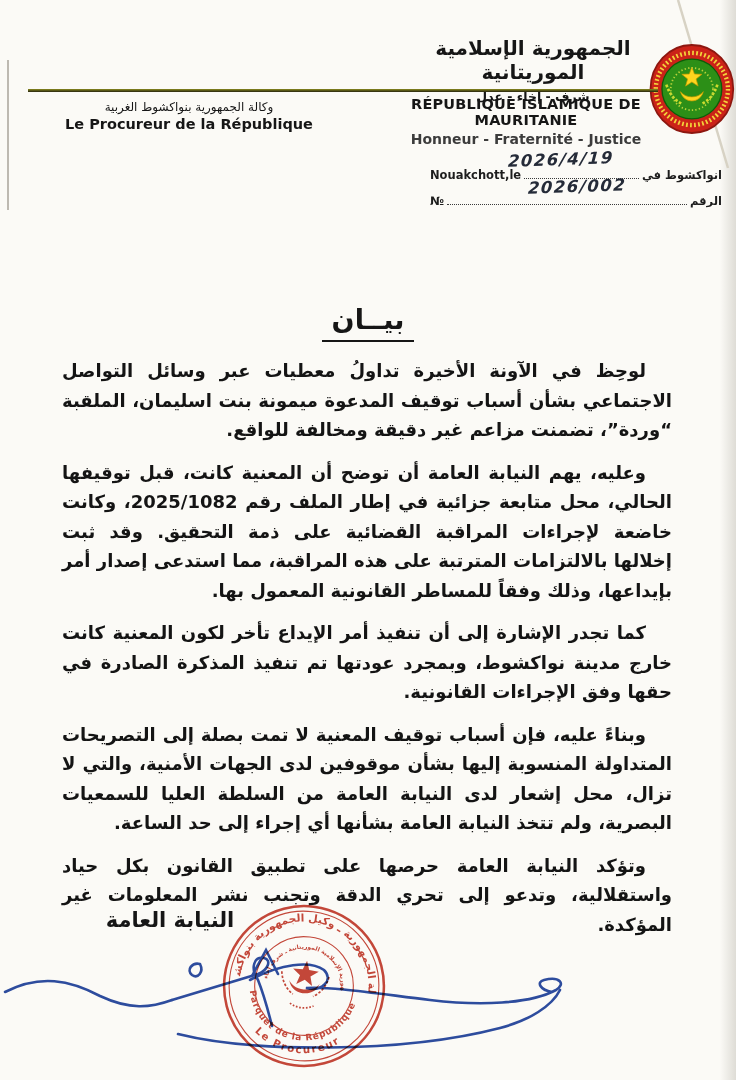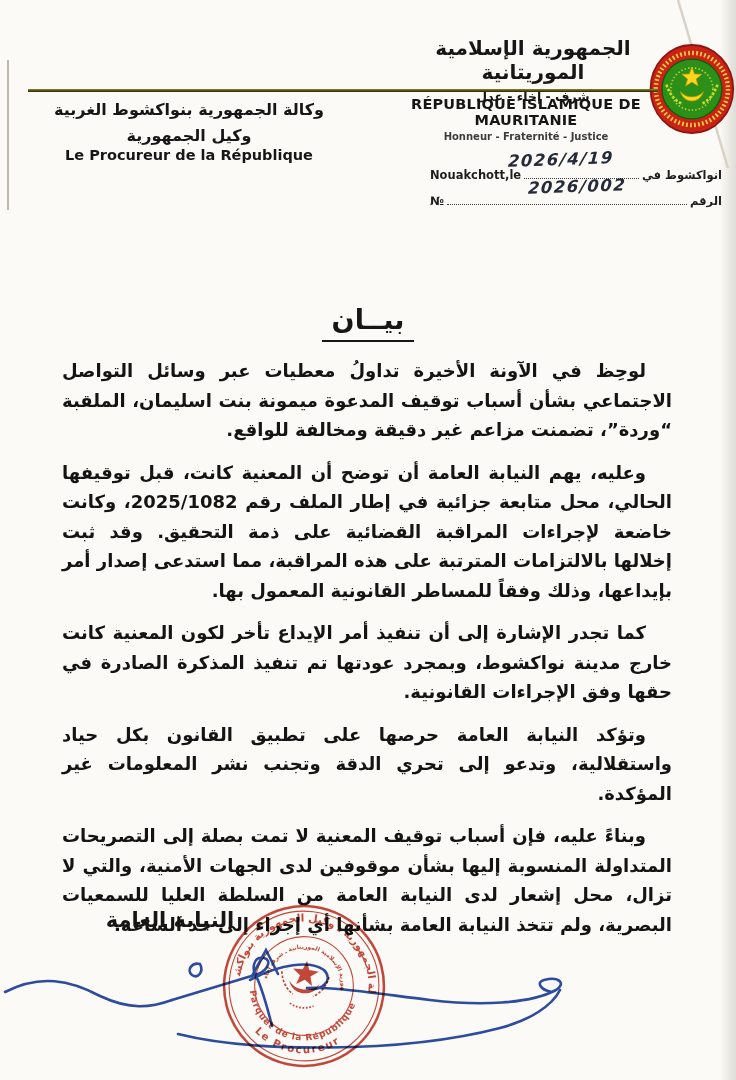--- a/index.html
+++ b/index.html
@@ -15,24 +15,24 @@
   .fold-svg{position:absolute;right:0;top:0;}
 
   
   .ar-nation{position:absolute;top:36px;left:398px;width:270px;text-align:center;direction:rtl;}
   .ar-nation .t{font-size:20px;font-weight:bold;letter-spacing:.5px;}
   .ar-nation .m{font-size:12.5px;font-weight:bold;margin-top:5px;}
   .hr-rule{position:absolute;top:89px;left:28px;width:630px;height:3px;
     background:linear-gradient(to bottom,#8a8a1f,#26240e);}
   .fr-nation{position:absolute;top:96px;left:358px;width:336px;text-align:center;}
   .fr-nation .t{font-size:14.5px;font-weight:bold;letter-spacing:.2px;}
-  .fr-nation .m{font-size:10px;font-weight:bold;color:#3c3c3c;margin-top:3px;}
+  .fr-nation .m{font-size:14px;font-weight:bold;color:#3c3c3c;margin-top:3px;}
 
   .sender{position:absolute;top:100px;left:26px;width:326px;text-align:center;}
-  .sender .ar{font-size:16px;font-weight:bold;direction:rtl;text-align:center;}
+  .sender .ar{font-size:12px;font-weight:normal;direction:rtl;text-align:center;}
   .sender .fr{font-size:12.5px;font-weight:bold;margin-top:1px;}
   .sender .ar2{font-size:16px;font-weight:bold;direction:rtl;margin-top:7px;}
   .sender .fr2{font-size:14.5px;font-weight:bold;margin-top:2px;}
 
   .ref{position:absolute;left:430px;top:156px;width:292px;font-size:11.5px;font-weight:bold;color:#1d1d1d;}
   .ref .row{display:flex;align-items:flex-end;height:26px;}
   .ref .dots{flex:1;border-bottom:1.6px dotted #3a3a3a;margin:0 3px 3px 3px;height:14px;}
   .ref .ar-lab{direction:rtl;}
   .hand{position:absolute;font-style:italic;font-weight:bold;color:#252b38;
     font-size:16.5px;letter-spacing:1.5px;transform:rotate(-2deg) skewX(-6deg);}
@@ -83,21 +83,20 @@
 
   <div class="hr-rule"></div>
 
   <div class="fr-nation">
     <div class="t">RÉPUBLIQUE ISLAMIQUE DE MAURITANIE</div>
     <div class="m">Honneur - Fraternité - Justice</div>
   </div>
 
   <div class="sender">
     <div class="ar">وكالة الجمهورية بنواكشوط الغربية</div>
-    <div class="ar2">وكيل الجمهورية</div>
     <div class="fr2">Le Procureur de la République</div>
   </div>
 
   <div class="ref">
     <div class="row">
       <span>Nouakchott,le</span>
       <span class="dots"></span>
       <span class="ar-lab">انواكشوط في</span>
     </div>
     <div class="row">
@@ -110,22 +109,22 @@
   <span class="hand num">2026/002</span>
 
   <div class="doc-title">
     <span>بيــان</span>
   </div>
 
   <div class="body">
     <p>لوحِظ في الآونة الأخيرة تداولُ معطيات عبر وسائل التواصل الاجتماعي بشأن أسباب توقيف المدعوة ميمونة بنت اسليمان، الملقبة “وردة”، تضمنت مزاعم غير دقيقة ومخالفة للواقع.</p>
     <p>وعليه، يهم النيابة العامة أن توضح أن المعنية كانت، قبل توقيفها الحالي، محل متابعة جزائية في إطار الملف رقم 2025/1082، وكانت خاضعة لإجراءات المراقبة القضائية على ذمة التحقيق. وقد ثبت إخلالها بالالتزامات المترتبة على هذه المراقبة، مما استدعى إصدار أمر بإيداعها، وذلك وفقاً للمساطر القانونية المعمول بها.</p>
     <p>كما تجدر الإشارة إلى أن تنفيذ أمر الإيداع تأخر لكون المعنية كانت خارج مدينة نواكشوط، وبمجرد عودتها تم تنفيذ المذكرة الصادرة في حقها وفق الإجراءات القانونية.</p>
+    <p>وبناءً عليه، فإن أسباب توقيف المعنية لا تمت بصلة إلى التصريحات المتداولة المنسوبة إليها بشأن موقوفين لدى الجهات الأمنية، والتي لا تزال، محل إشعار لدى النيابة العامة من السلطة العليا للسمعيات البصرية، ولم تتخذ النيابة العامة بشأنها أي إجراء إلى حد الساعة.</p>
     <p>وتؤكد النيابة العامة حرصها على تطبيق القانون بكل حياد واستقلالية، وتدعو إلى تحري الدقة وتجنب نشر المعلومات غير المؤكدة.</p>
-    <p>وبناءً عليه، فإن أسباب توقيف المعنية لا تمت بصلة إلى التصريحات المتداولة المنسوبة إليها بشأن موقوفين لدى الجهات الأمنية، والتي لا تزال، محل إشعار لدى النيابة العامة من السلطة العليا للسمعيات البصرية، ولم تتخذ النيابة العامة بشأنها أي إجراء إلى حد الساعة.</p>
   </div>
 
   <div class="sig-title">النيابة العامة</div>
 
   <svg class="stamp" viewBox="0 0 200 200">
     <defs>
       <path id="arcTop" d="M 24,100 A 76,76 0 1 1 176,100"></path>
       <path id="arcBot1" d="M 36,100 A 64,64 0 0 0 164,100"></path>
       <path id="arcBot2" d="M 21,100 A 79,79 0 0 0 179,100"></path>
       <path id="arcTiny" d="M 56,100 A 44,44 0 1 1 144,100"></path>

